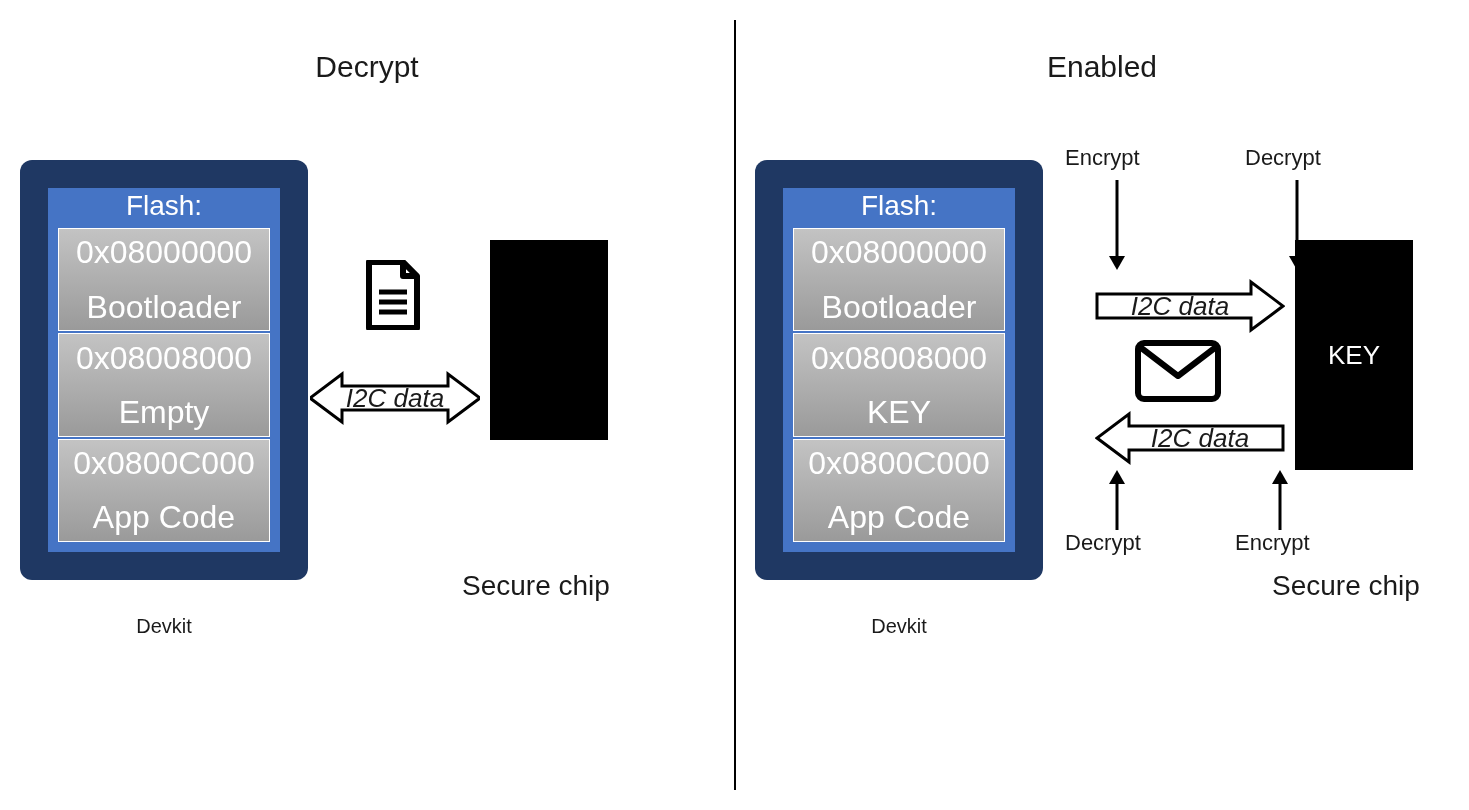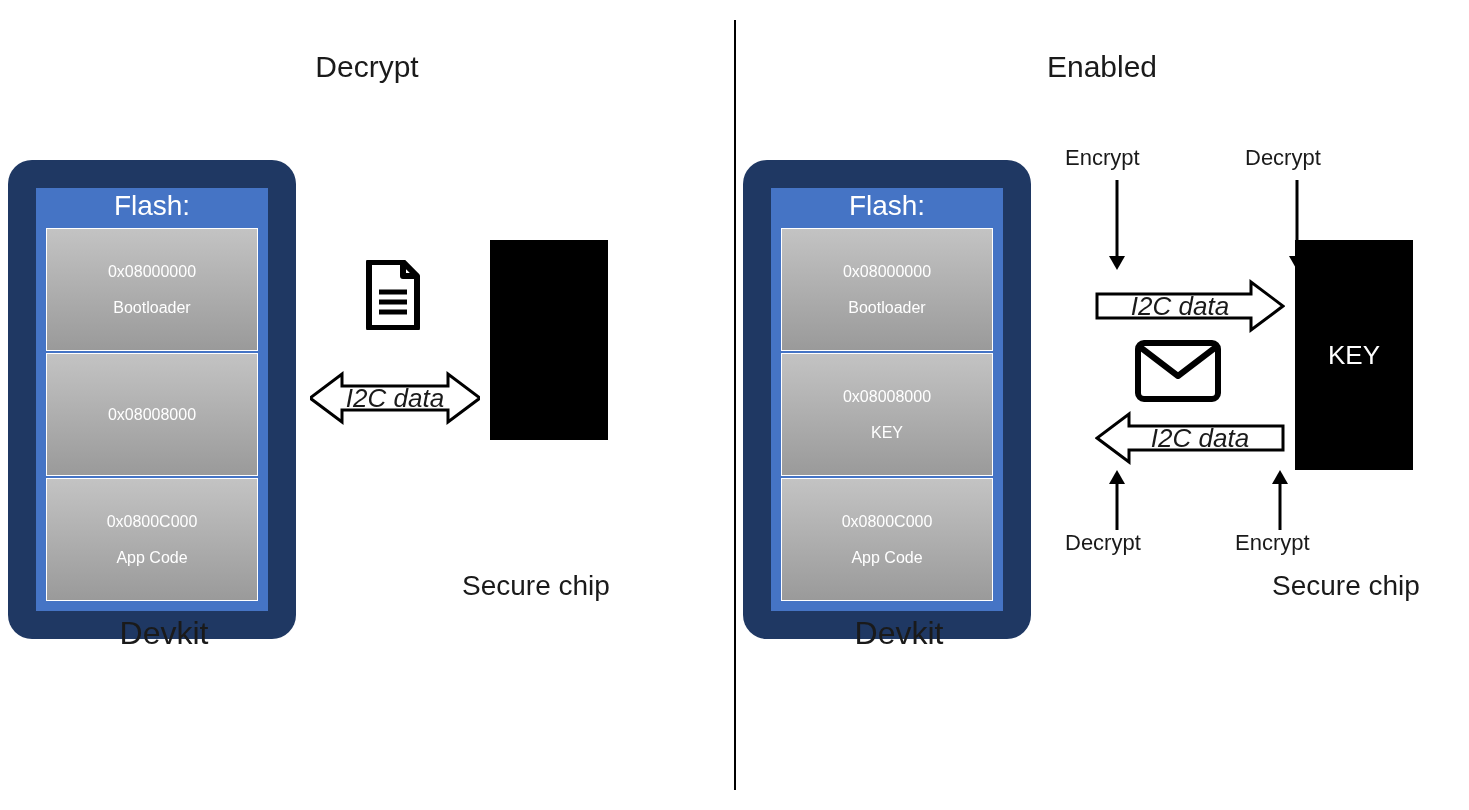--- a/index.html
+++ b/index.html
@@ -31,26 +31,26 @@
     top: 50px;
     left: 0;
     width: 100%;
     text-align: center;
     font-size: 30px;
   }
 
   
   .devkit {
     position: absolute;
-    left: 8px;
+    left: 20px;
     top: 160px;
     width: 288px;
-    height: 479px;
+    height: 420px;
     background: #1f3863;
-    border-radius: 24px;
+    border-radius: 12px;
     padding: 28px;
   }
   .devkit-inner {
     width: 100%;
     height: 100%;
     background: #4574c5;
     display: flex;
     flex-direction: column;
   }
   .flash-header {
@@ -65,34 +65,34 @@
     flex-direction: column;
     padding: 0 10px 10px 10px;
     gap: 2px;
   }
   .flash-sec {
     flex: 1;
     background: linear-gradient(#c3c3c3, #9a9a9a);
     border: 1px solid #fff;
     color: #fff;
     text-align: center;
-    font-size: 16px;
+    font-size: 32px;
     display: flex;
     flex-direction: column;
     justify-content: center;
     line-height: 1.2;
     gap: 16px;
   }
   .devkit-label {
     position: absolute;
     left: 20px;
     top: 615px;
     width: 288px;
     text-align: center;
-    font-size: 32px;
+    font-size: 20px;
   }
 
   
   .chip {
     position: absolute;
     background: #000;
     color: #fff;
     display: flex;
     align-items: center;
     justify-content: center;
@@ -140,20 +140,21 @@
   <div class="devkit">
     <div class="devkit-inner">
       <div class="flash-header">Flash:</div>
       <div class="flash-sections">
         <div class="flash-sec">
           <span>0x08000000</span>
           <span>Bootloader</span>
         </div>
         <div class="flash-sec">
           <span>0x08008000</span>
+          <span>Empty</span>
         </div>
         <div class="flash-sec">
           <span>0x0800C000</span>
           <span>App Code</span>
         </div>
       </div>
     </div>
   </div>
   <div class="devkit-label">Devkit</div>
 

